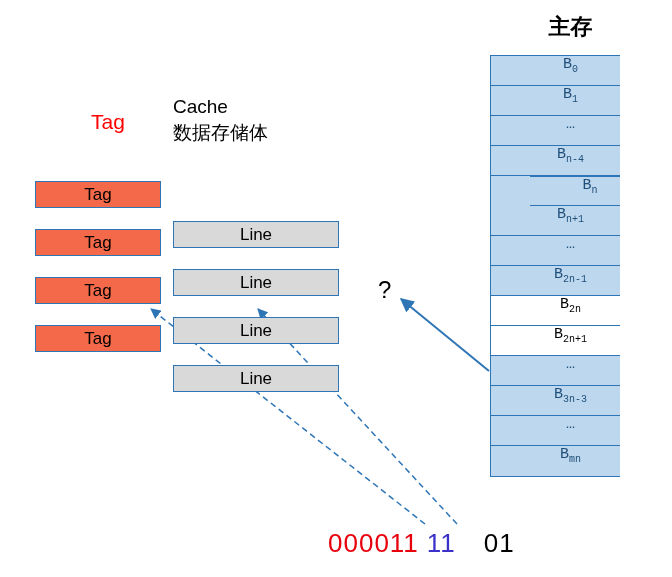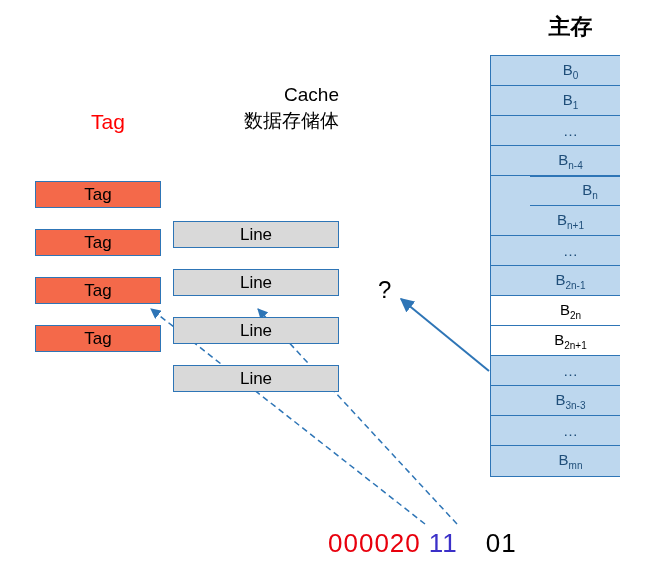--- a/index.html
+++ b/index.html
@@ -42,42 +42,42 @@
     position: absolute;
     left: 490px; top: 55px; width: 161px;
     border: 1px solid var(--border-blue);
     display: flex;
     flex-direction: column;
     background: var(--block-fill);
   }
   .mem-block {
     height: 30px;
     display: flex;
-    align-items: center;
     justify-content: center;
     font-size: 15px;
     color: var(--memory-text);
     background: var(--block-fill);
     border-bottom: 1px solid var(--border-blue);
+    font-family: Liberation Mono, monospace;
   }
   .mem-block:last-child { border-bottom: none; }
   .mem-block.highlight { background: var(--block-highlight-fill); color: #000; }
   .mem-block.group-start { border-top: 1px solid var(--border-blue); margin-left: 39px; }
   .mem-block sub { font-size: 10px; }
   .tag-header {
     position: absolute;
     left: 45px; top: 110px; width: 126px;
     text-align: center;
     font-size: 21px;
     color: var(--tag-header-color);
   }
   .cache-header {
     position: absolute;
-    left: 173px; top: 82px; width: 166px;
-    text-align: right;
+    left: 173px; top: 94px; width: 166px;
+    text-align: left;
     font-size: 19px;
     line-height: 1.35;
     color: #000;
   }
   .cache-rows {
     position: absolute;
     left: 35px; top: 181px;
     display: flex;
     flex-direction: column;
     gap: 21px;
@@ -199,16 +199,16 @@
       </div>
       <div class="cache-row">
         <div class="tag-box">Tag</div>
         <div class="line-box">Line</div>
       </div>
     </div>
 
   <div class="question-mark">?</div>
 
   <div class="address">
-    <span class="addr-tag">000020</span><span class="addr-line">11</span><span class="addr-word">01</span>
+    <span class="addr-tag">000011</span><span class="addr-line">11</span><span class="addr-word">01</span>
   </div>
 
 </div>
 
 </body></html>

